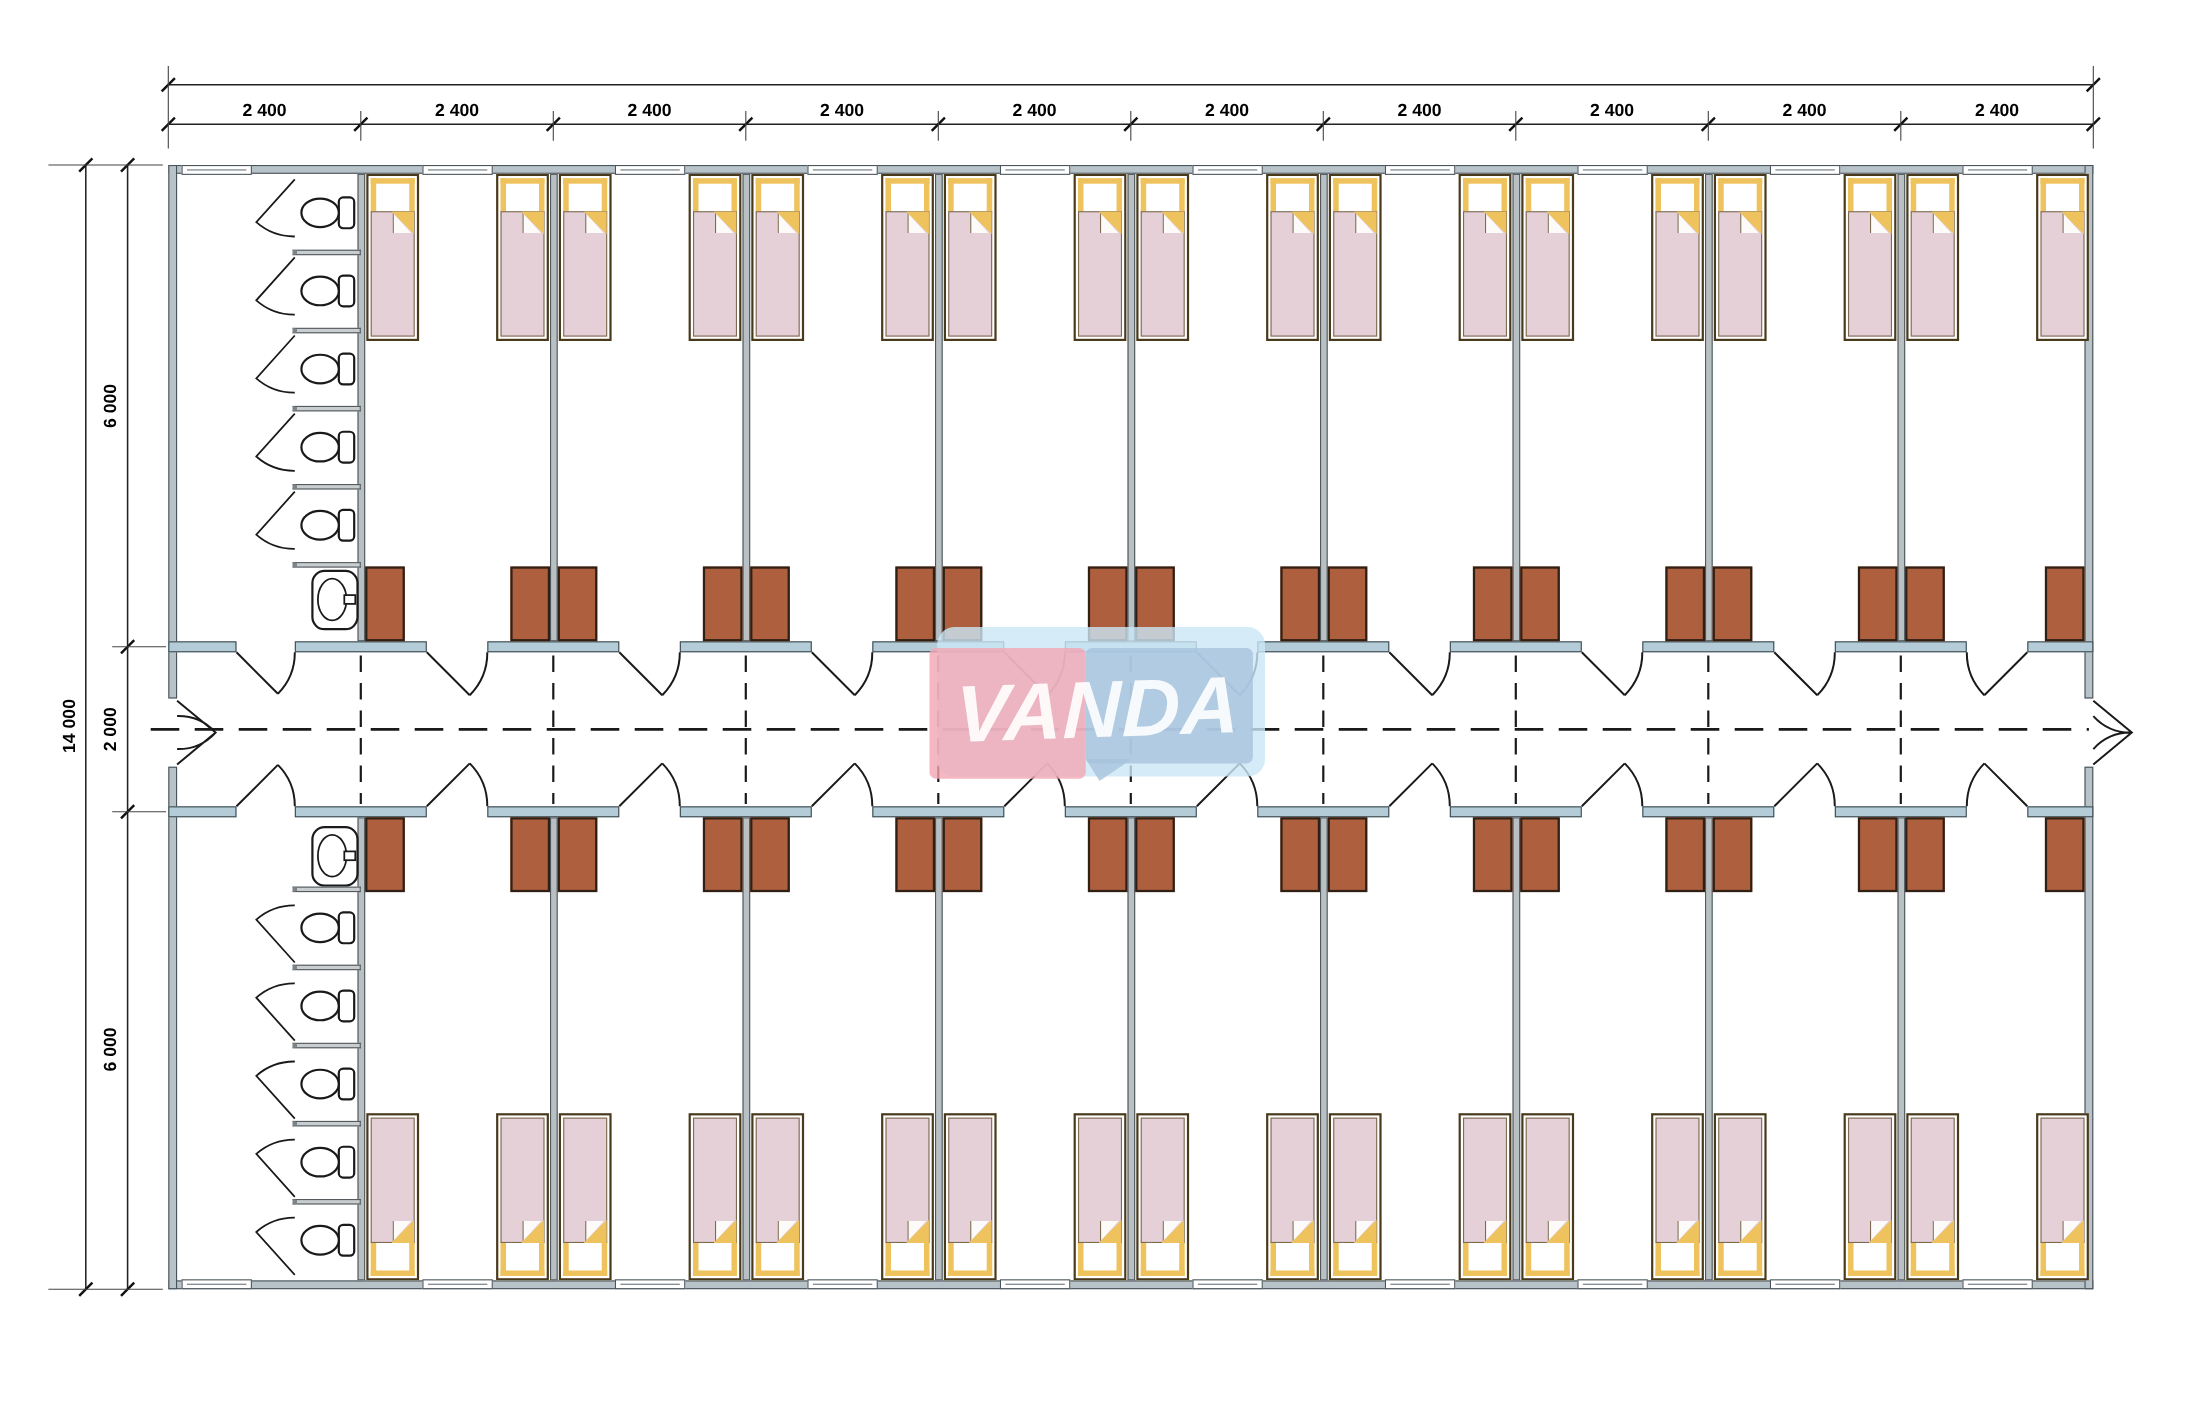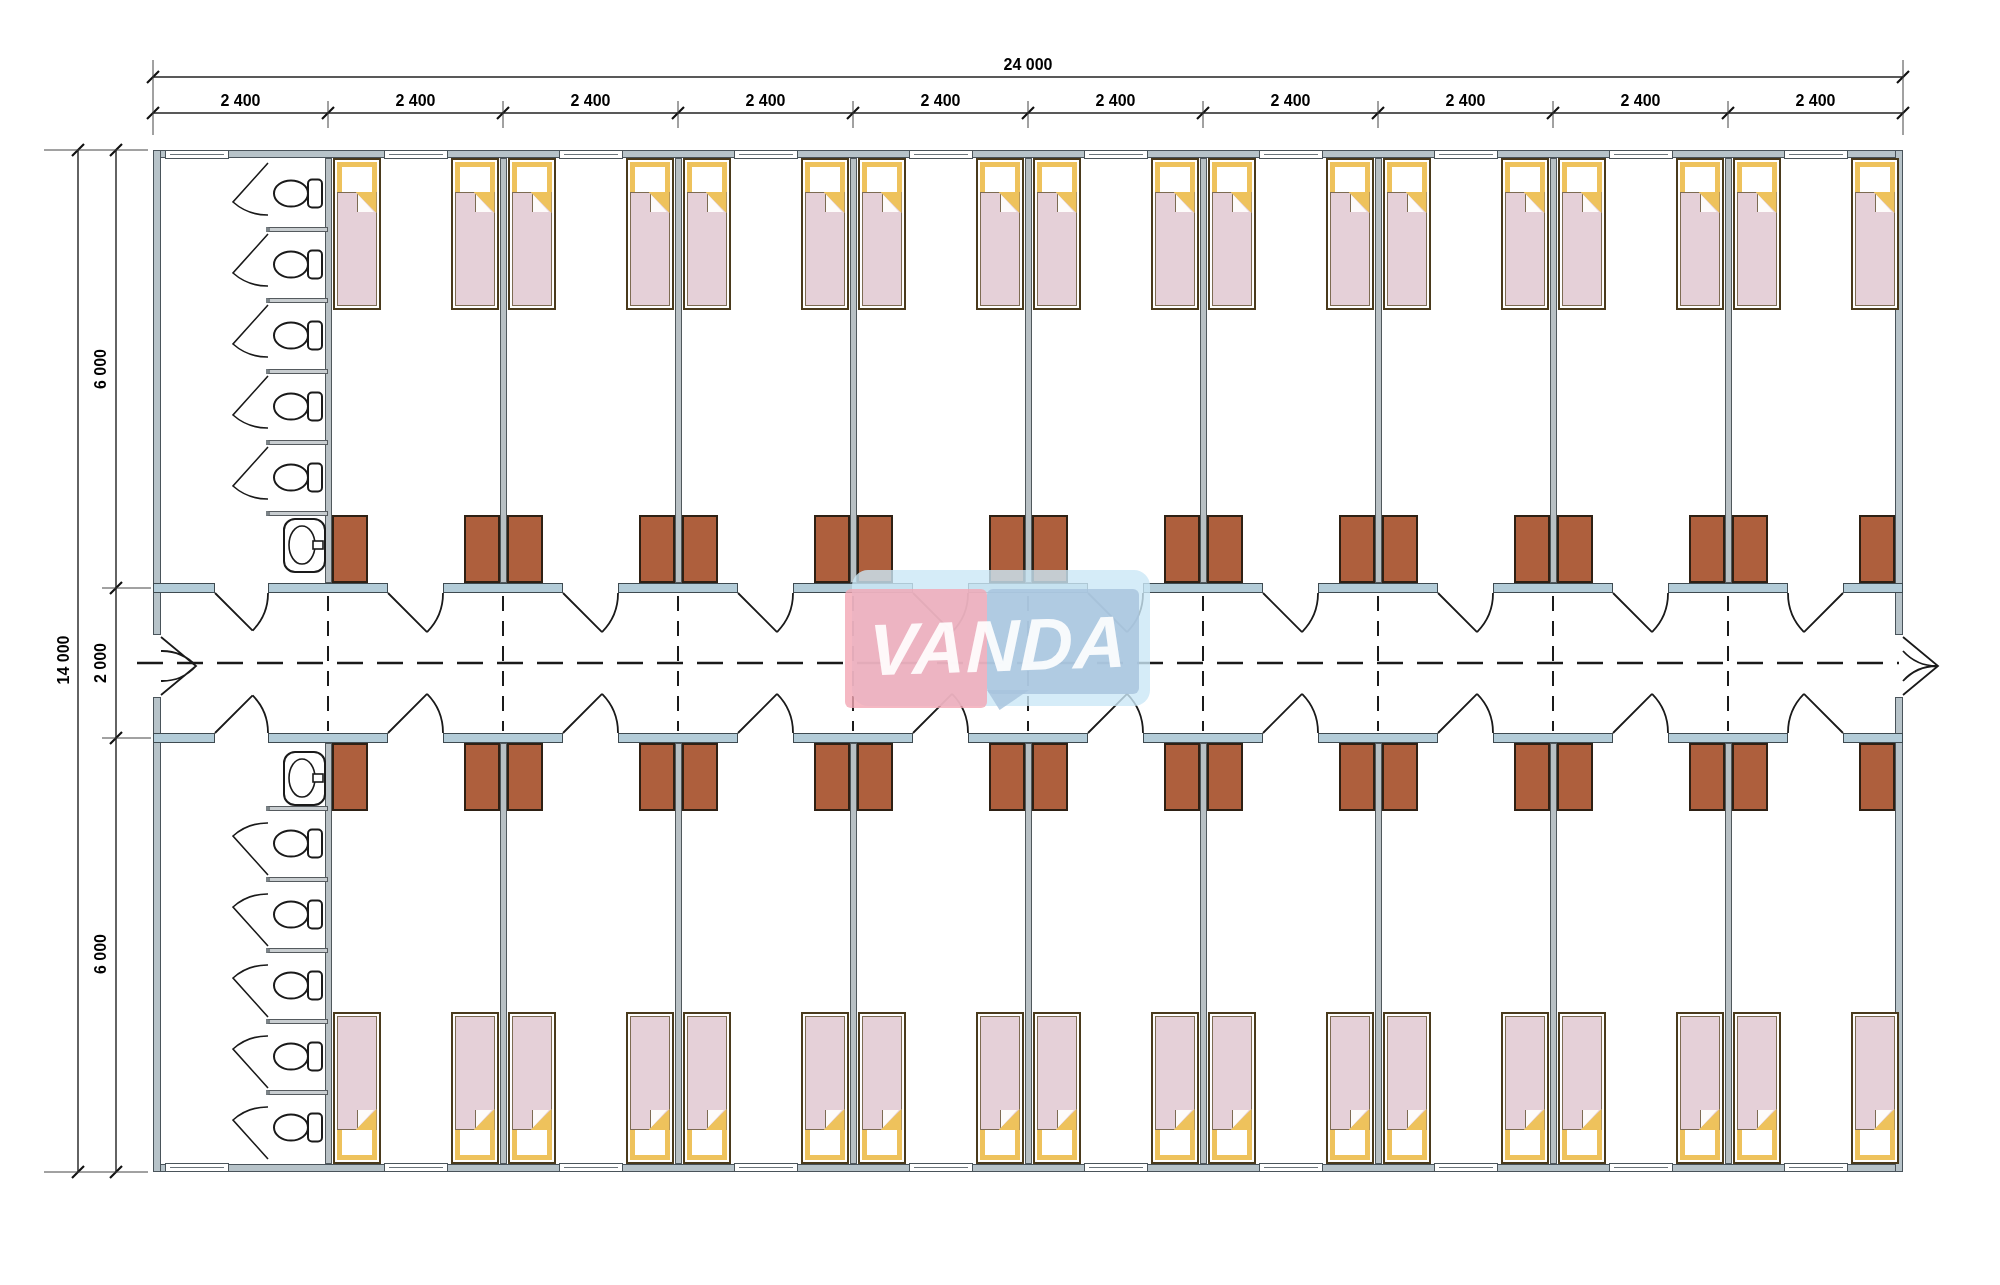--- a/index.html
+++ b/index.html
@@ -487,21 +487,20 @@
         <line x1="110" y1="594" x2="122" y2="582" stroke="#111" stroke-width="2.2"></line>
         <line x1="110" y1="744" x2="122" y2="732" stroke="#111" stroke-width="2.2"></line>
         <line x1="110" y1="1178" x2="122" y2="1166" stroke="#111" stroke-width="2.2"></line>
         <line x1="44" y1="150" x2="148" y2="150" stroke="#444" stroke-width="1"></line>
         <line x1="44" y1="1172" x2="148" y2="1172" stroke="#444" stroke-width="1"></line>
         <line x1="102" y1="588" x2="151" y2="588" stroke="#444" stroke-width="1"></line>
         <line x1="102" y1="738" x2="151" y2="738" stroke="#444" stroke-width="1"></line>
       </g>
     </svg>
 
-  <div class="dimlab" style="left:153px;top:56px;width:1750px;">24 000</div>
   <div id="seg-labels">
       <div class="dimlab" style="left: 153px; top: 92px; width: 175px;">2 400</div>
       <div class="dimlab" style="left: 328px; top: 92px; width: 175px;">2 400</div>
       <div class="dimlab" style="left: 503px; top: 92px; width: 175px;">2 400</div>
       <div class="dimlab" style="left: 678px; top: 92px; width: 175px;">2 400</div>
       <div class="dimlab" style="left: 853px; top: 92px; width: 175px;">2 400</div>
       <div class="dimlab" style="left: 1028px; top: 92px; width: 175px;">2 400</div>
       <div class="dimlab" style="left: 1203px; top: 92px; width: 175px;">2 400</div>
       <div class="dimlab" style="left: 1378px; top: 92px; width: 175px;">2 400</div>
       <div class="dimlab" style="left: 1553px; top: 92px; width: 175px;">2 400</div>

